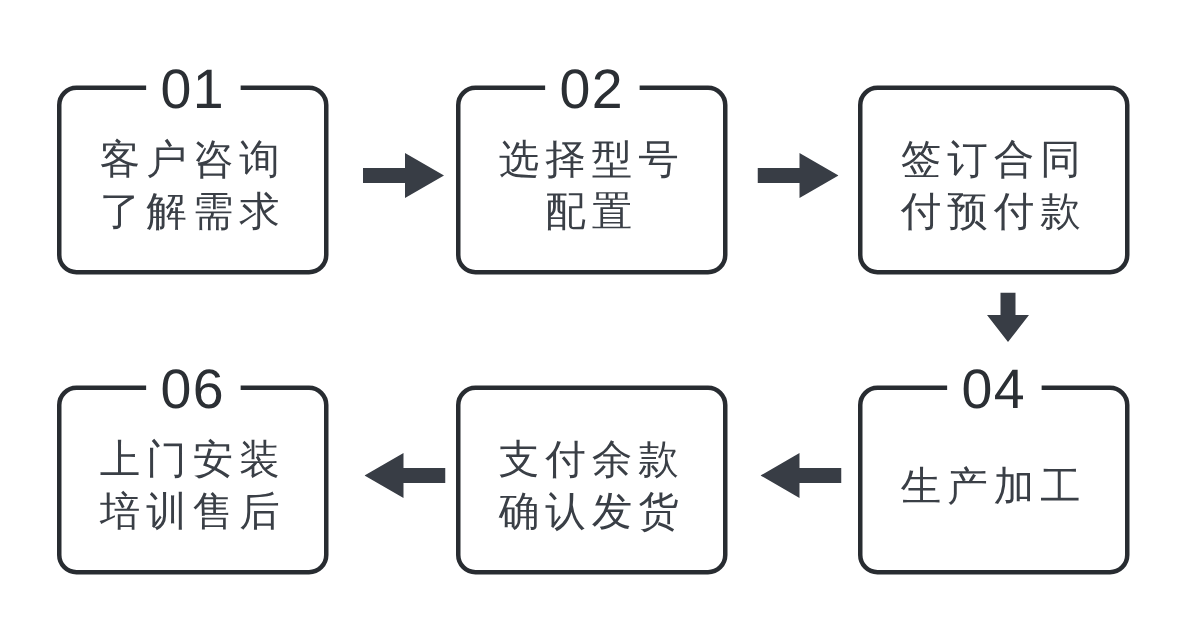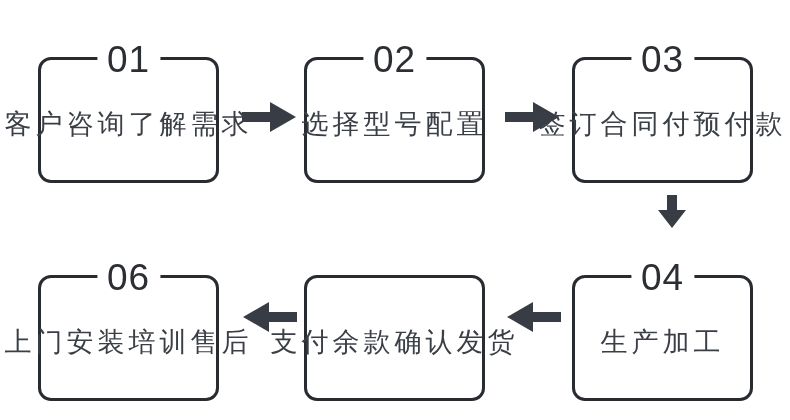--- a/index.html
+++ b/index.html
@@ -28,40 +28,40 @@
     border: 3px solid var(--box-border);
     border-radius: 13px;
     background: var(--background);
     display: flex;
     flex-direction: column;
     justify-content: center;
     align-items: center;
     padding-top: 8px;
   }
   .row1 { top: 57px; }
-  .row2 { top: 275px; }
+  .row2 { top: 257px; }
 
   .step-number {
     position: absolute;
     top: -20px;
     left: 50%;
     transform: translateX(-50%);
     height: 40px;
     line-height: 40px;
     padding: 0 10px;
     background: var(--background);
     color: var(--step-number);
     font-size: 37px;
     letter-spacing: 1px;
     white-space: nowrap;
   }
 
   .step-text {
     display: flex;
-    flex-direction: row;
+    flex-direction: column;
     align-items: center;
   }
   .step-line {
     font-size: 27px;
     line-height: 35px;
     letter-spacing: 4px;
     color: var(--step-text);
     white-space: nowrap;
     text-align: center;
   }
@@ -96,21 +96,20 @@
       <div class="step-line">选择型号</div>
       <div class="step-line">配置</div>
     </div>
   </div>
 
   <svg class="connector" style="left:505px;top:102px" width="54" height="30" viewBox="0 0 54 30">
     <polygon points="0,10 28,10 28,0 54,15 28,30 28,20 0,20"></polygon>
   </svg>
 
   <div class="step-box row1" style="left:572px">
-    <div class="step-number">03</div>
     <div class="step-text">
       <div class="step-line">签订合同</div>
       <div class="step-line">付预付款</div>
     </div>
   </div>
 
   <svg class="connector" style="left:657px;top:195px" width="30" height="33" viewBox="0 0 30 33">
     <polygon points="10,0 20,0 20,15 29,15 15,33 1,15 10,15"></polygon>
   </svg>
 

